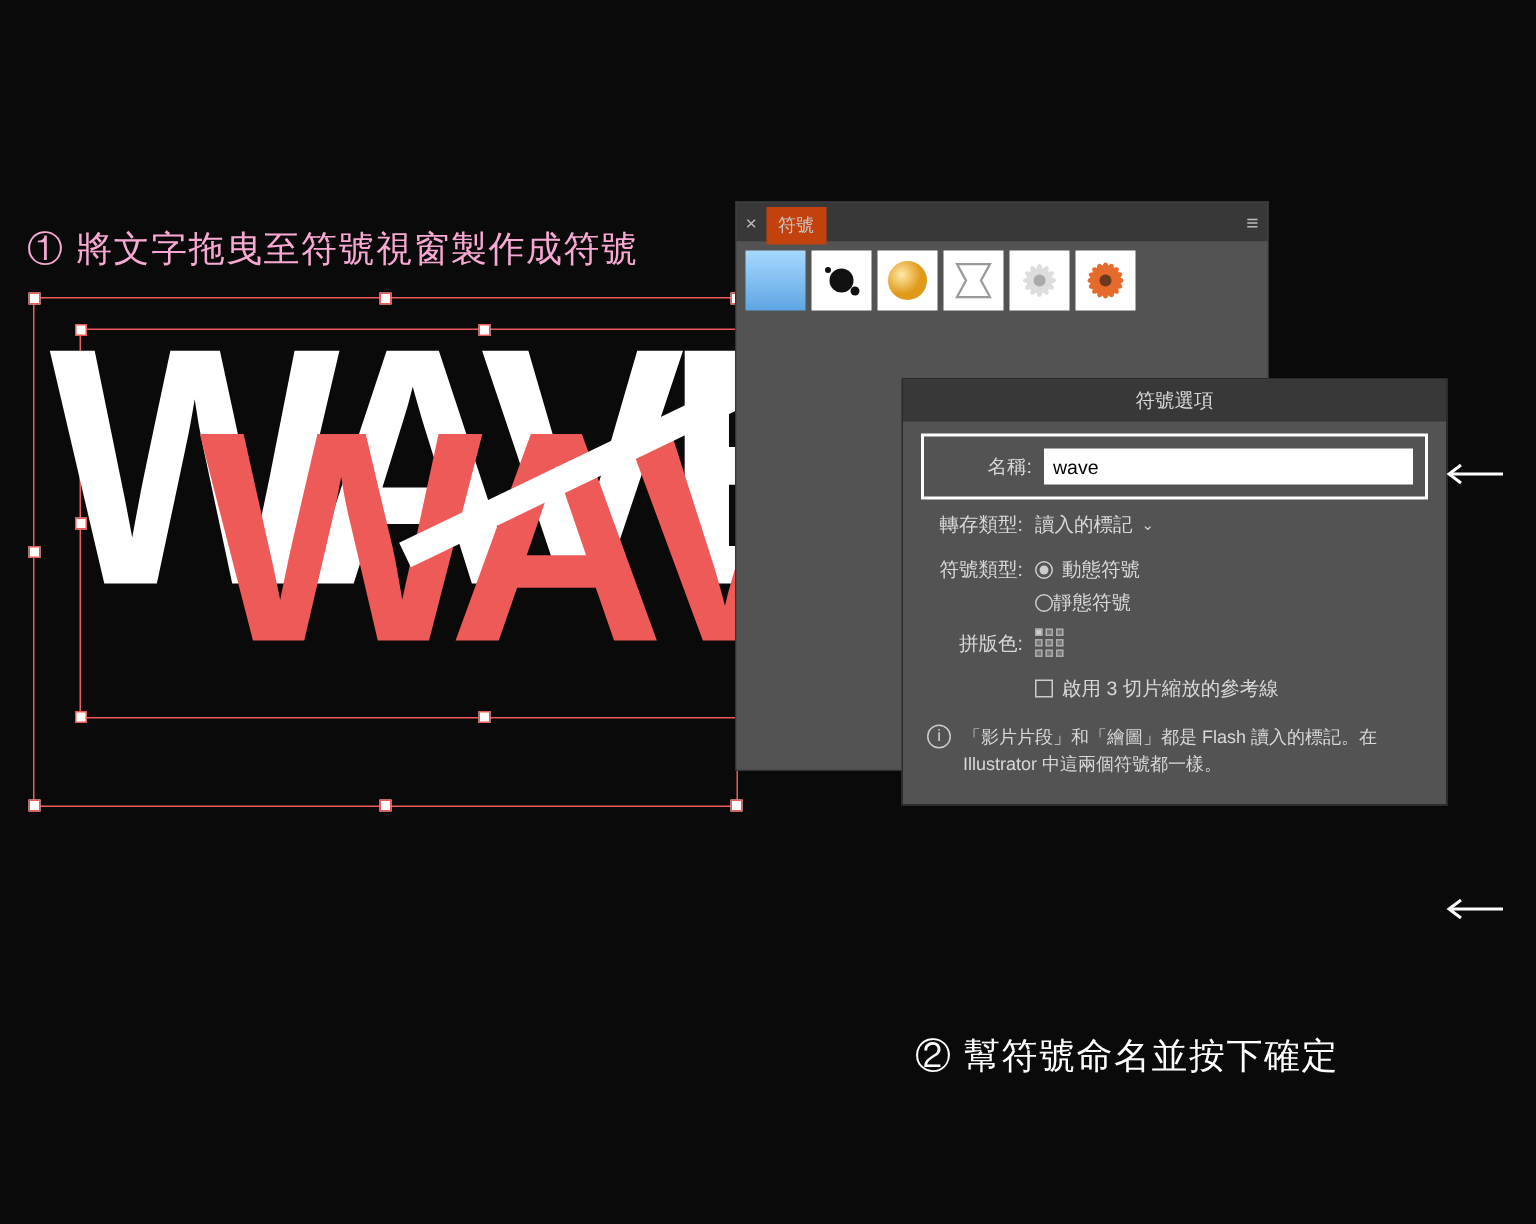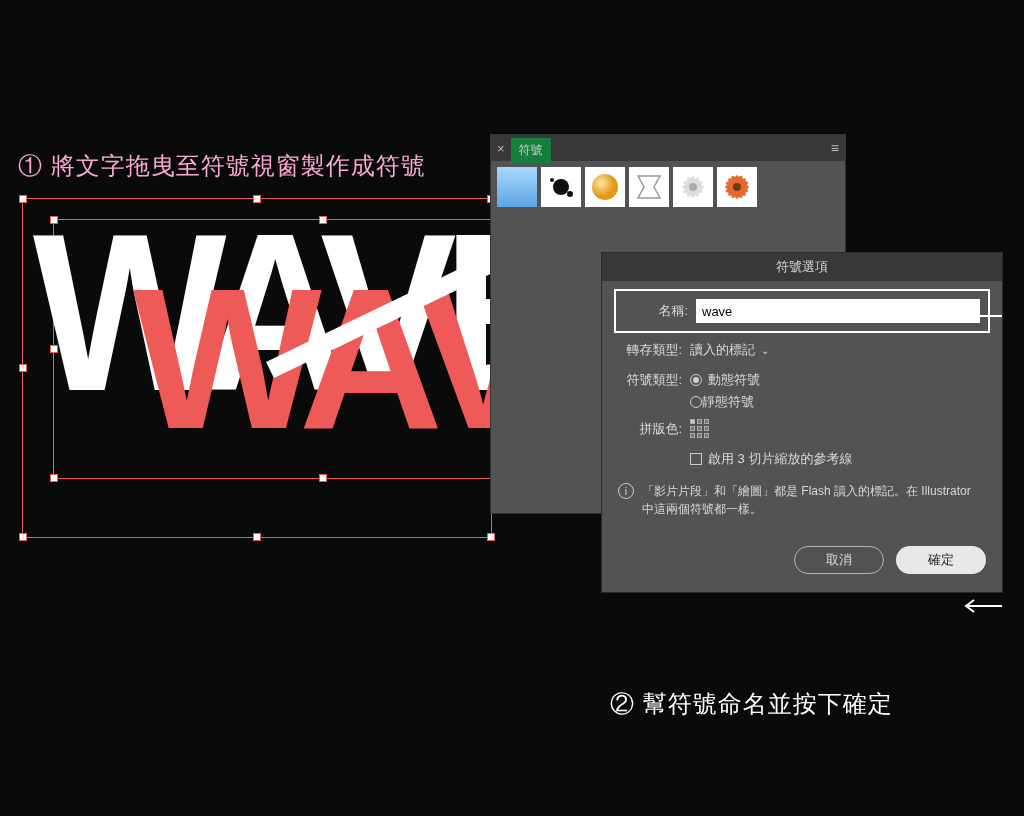--- a/index.html
+++ b/index.html
@@ -111,21 +111,21 @@
 .panel-header {
   height: 26px;
   background: #383838;
   display: flex;
   align-items: center;
   padding: 0 6px;
 }
 .panel-header .close { color: #bbb; font-size: 13px; margin-right: 6px; cursor: pointer; }
 .panel-tab {
   padding: 4px 8px;
-  background: #15803d;
+  background: #c2410c;
   color: #ccc;
   font-size: 12px;
   margin-top: 4px;
 }
 .panel-menu {
   margin-left: auto;
   color: #bbb;
   font-size: 14px;
 }
 
@@ -162,21 +162,21 @@
   left: 310px;
   color: #999;
   font-size: 12px;
 }
 
 
 .dialog {
   position: absolute;
   top: 252px;
   left: 601px;
-  width: 402px;
+  width: 364px;
   background: #535353;
   border: 1px solid #2a2a2a;
   display: flex;
   flex-direction: column;
 }
 
 .dialog-title {
   height: 28px;
   background: #383838;
   color: #d8d8d8;
@@ -439,24 +439,20 @@
     <div class="form-row" style="margin-left:72px; gap:6px;">
       <span class="checkbox"></span>
       <span>啟用 3 切片縮放的參考線</span>
     </div>
 
     <div class="info-row">
       <span class="info-icon">i</span>
       <span>「影片片段」和「繪圖」都是 Flash 讀入的標記。在 Illustrator 中這兩個符號都一樣。</span>
     </div>
 
-    <div class="button-row">
-      <div class="btn btn-cancel">取消</div>
-      <div class="btn btn-ok">確定</div>
-    </div>
 
   </div>
 </div>
 
 <svg class="callout-arrow a1" height="20">
   <line x1="40" y1="10" x2="6" y2="10" stroke="#fff" stroke-width="2"></line>
   <polyline points="12,4 4,10 12,16" fill="none" stroke="#fff" stroke-width="2"></polyline>
 </svg>
 <svg class="callout-arrow a2" height="20">
   <line x1="40" y1="10" x2="6" y2="10" stroke="#fff" stroke-width="2"></line>

